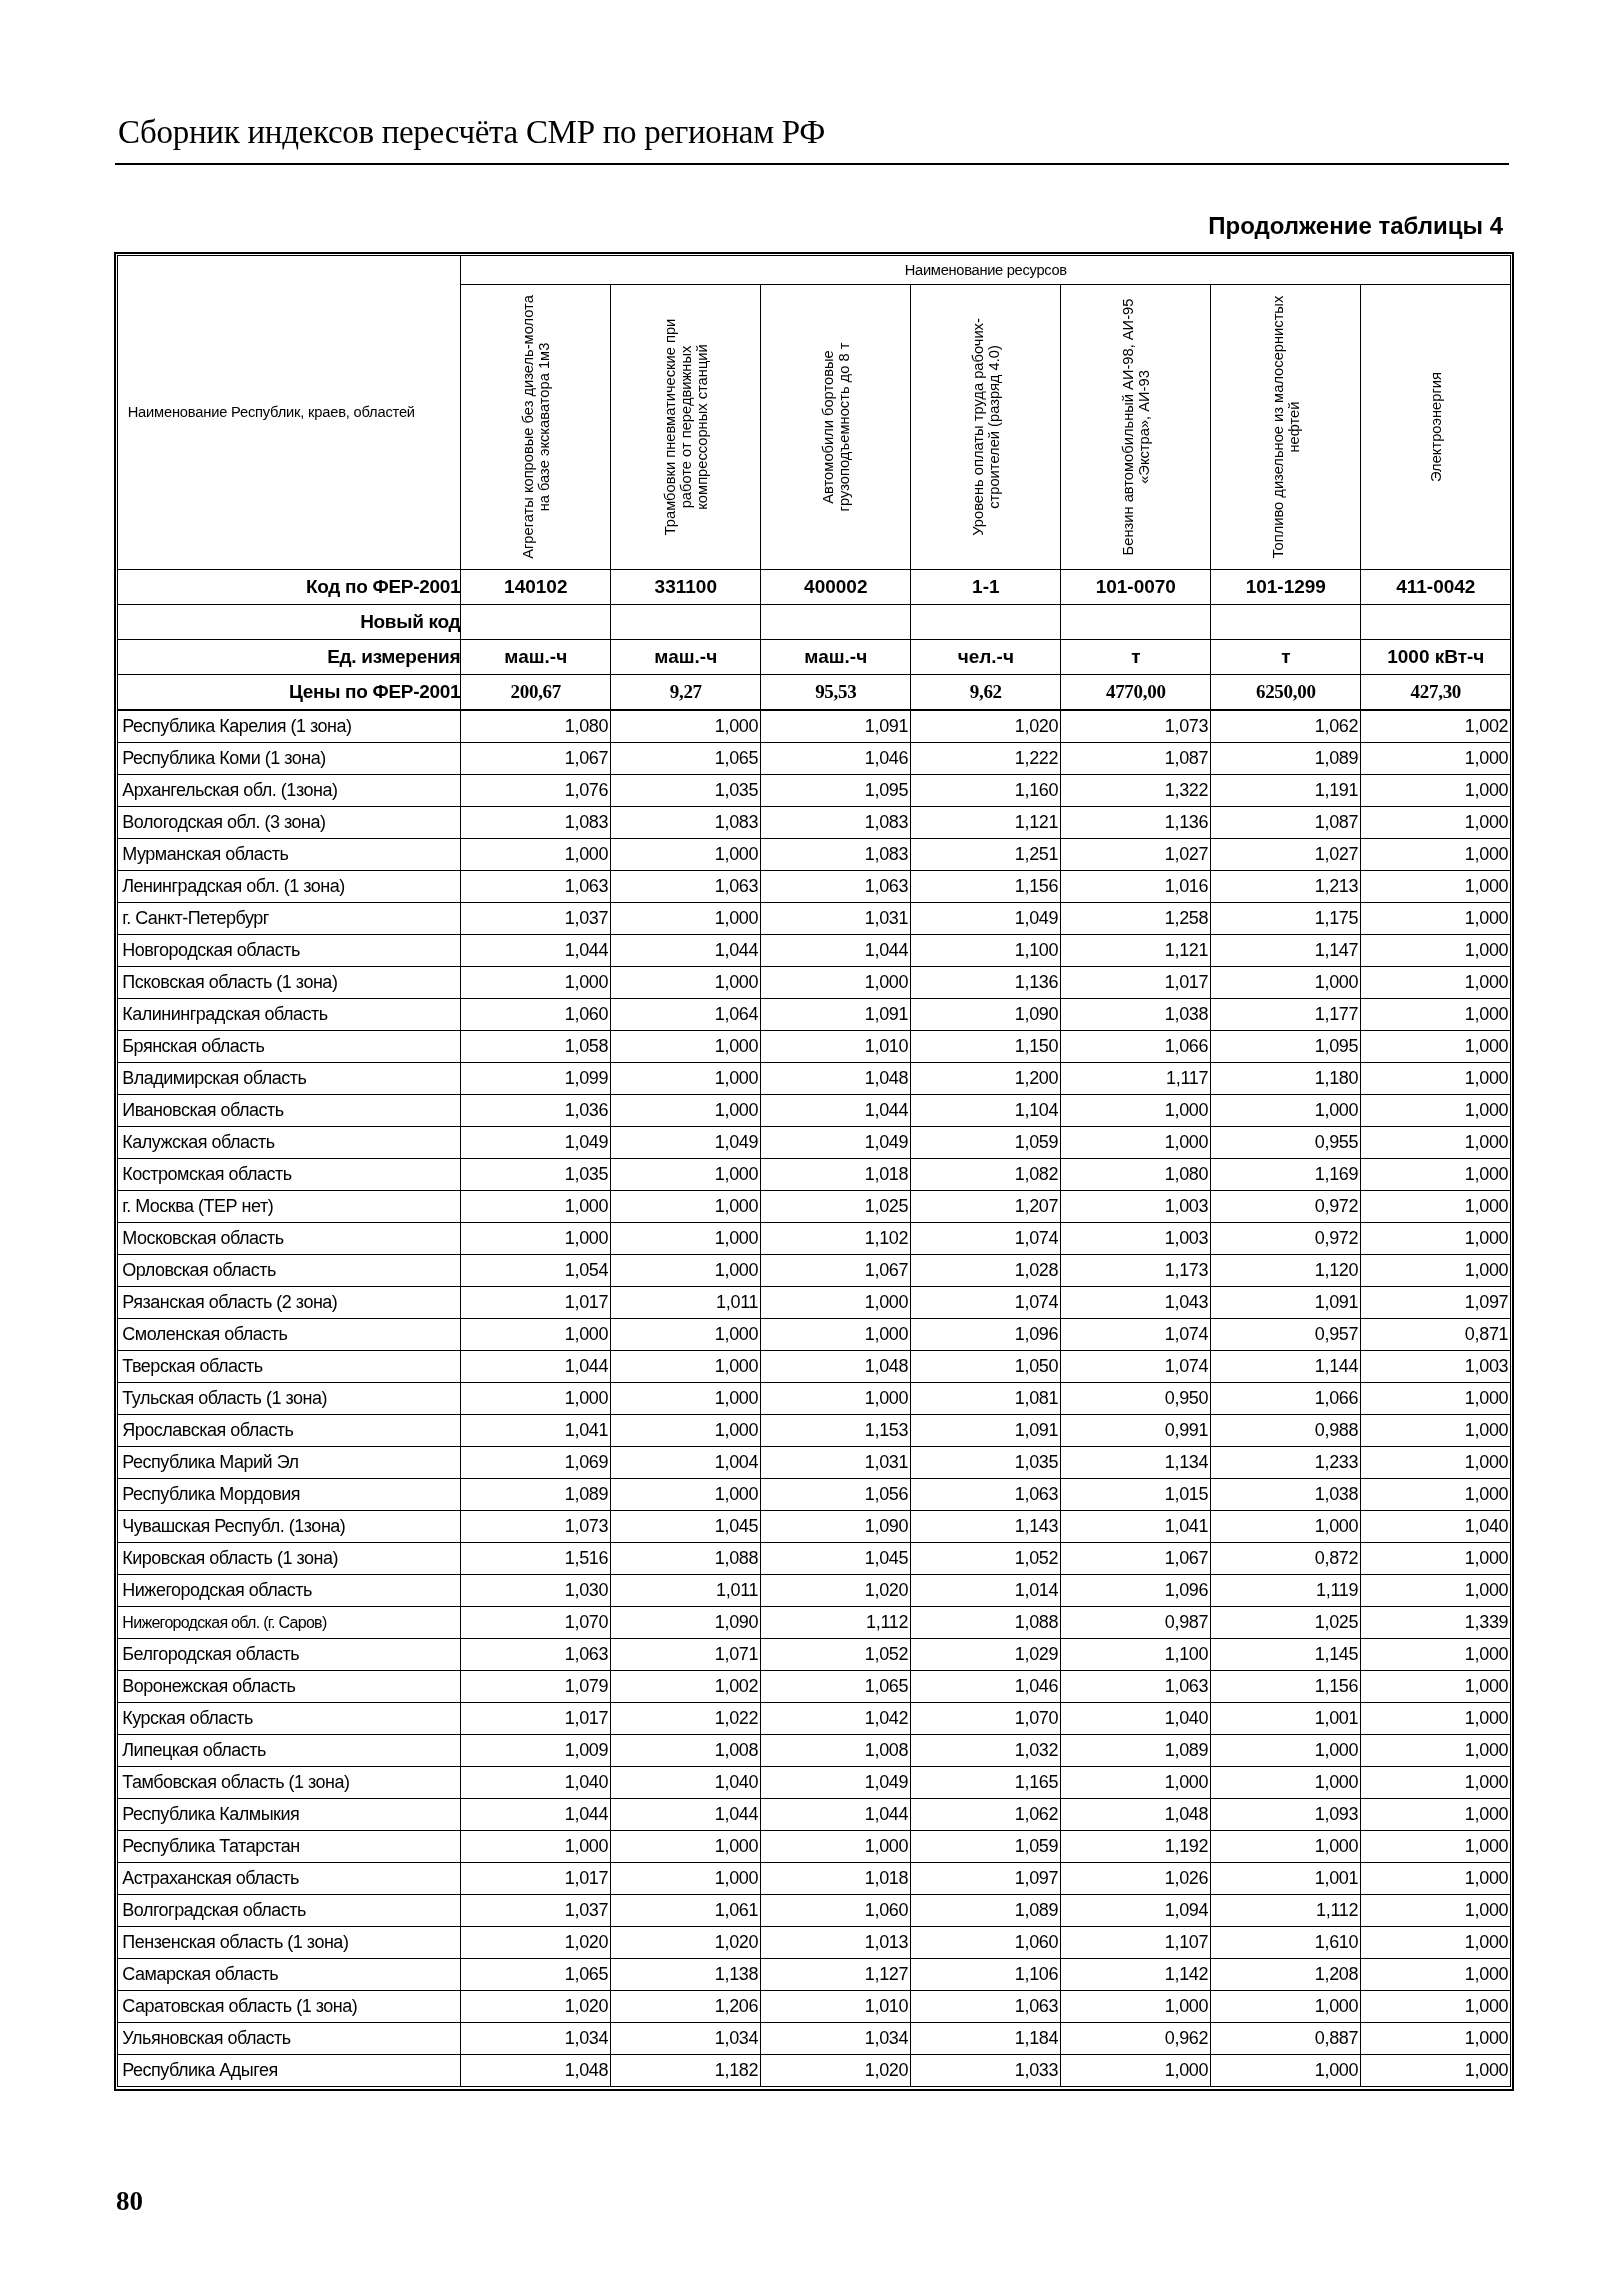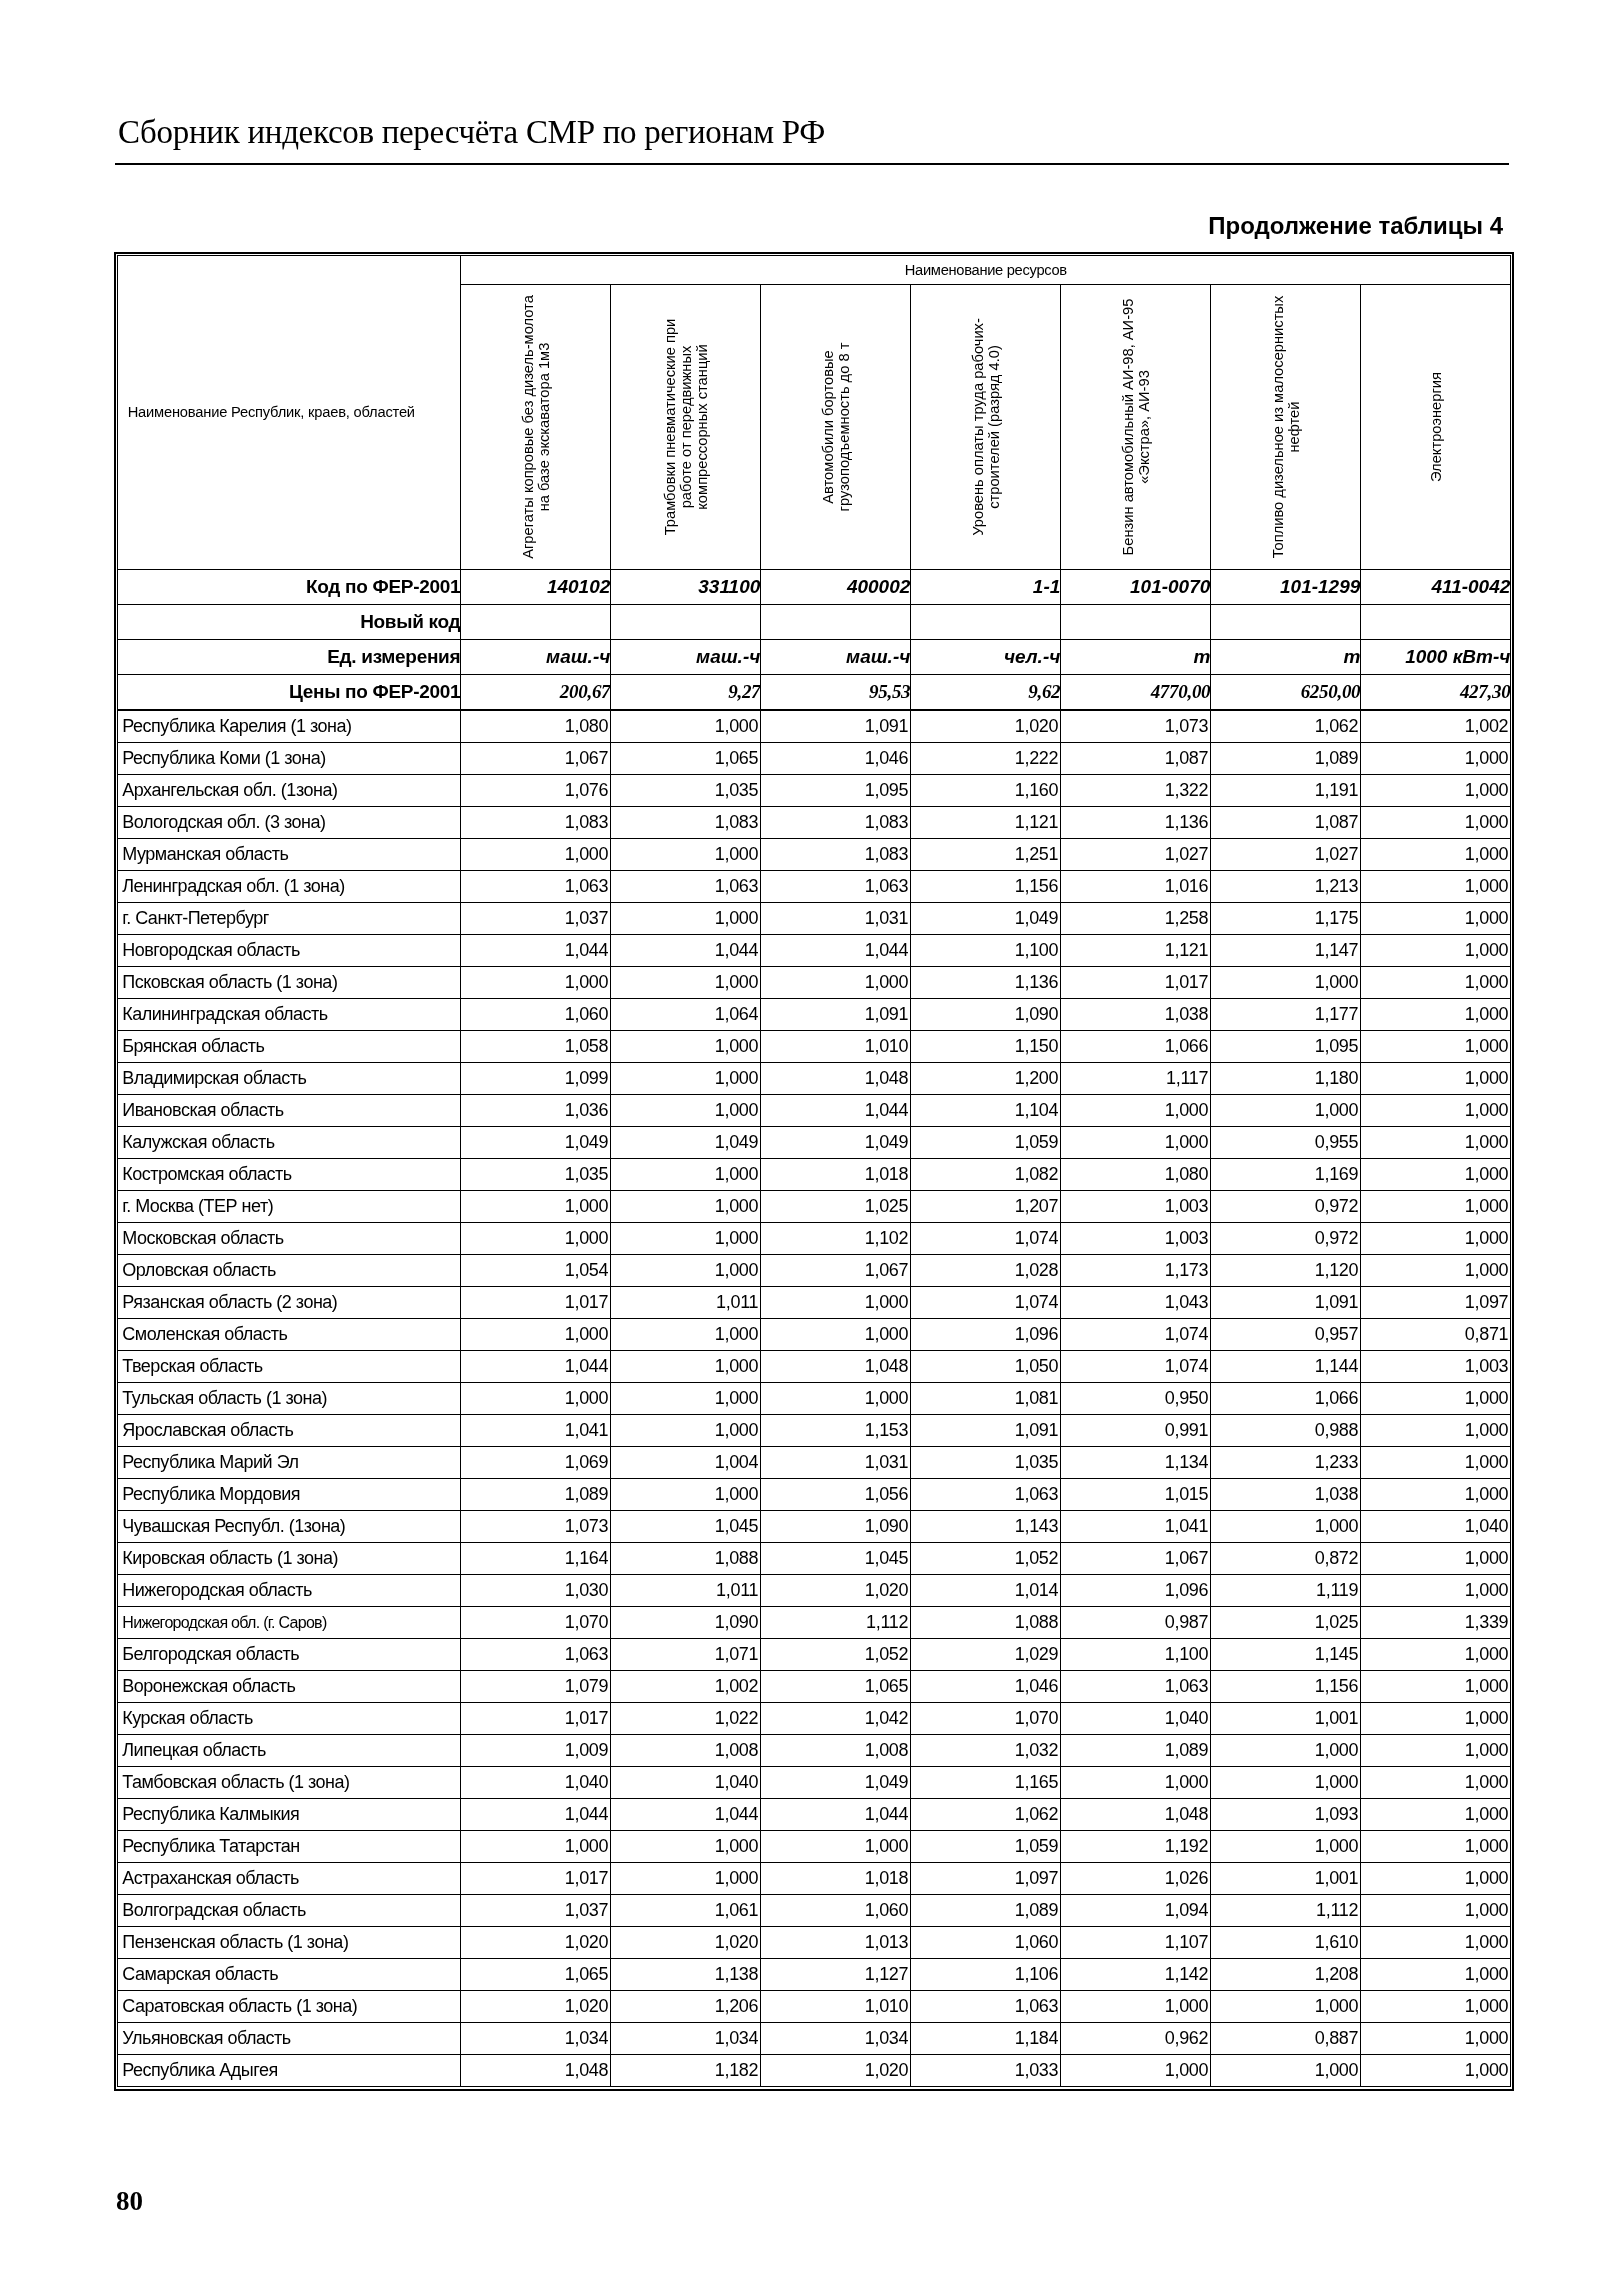--- a/index.html
+++ b/index.html
@@ -42,21 +42,21 @@
   }
   .hdr-rot { height: 284px; position: relative; font-weight: normal; }
   .rot {
     position: absolute; left: 50%; top: 50%;
     width: 268px; transform: translate(-50%, -50%) rotate(-90deg);
     text-align: center; font-size: 14.7px; line-height: 16px;
   }
 
   tr.meta td { height: 34px; font-size: 19px; font-weight: bold; }
   tr.meta td.lbl { padding-left: 4px; text-align: right; letter-spacing: -0.3px; }
-  tr.meta td.v { text-align: right; font-style: italic; }
+  tr.meta td.v { text-align: center; }
   tr.meta.code td.v { font-weight: bold; }
   tr.meta.unit td.v { font-weight: bold; }
   tr.meta.price td.v {
     font-family: "Liberation Serif", "DejaVu Serif", serif; font-weight: bold; font-size: 19px;
     letter-spacing: -0.3px;
     margin-top: 12px;
   }
   tr.meta.price td { border-bottom: 2.7px double #000; }
 
   tr.data td { height: 31px; font-size: 18px; line-height: 31px; }
@@ -413,21 +413,21 @@
           <td class="v">1,073</td>
           <td class="v">1,045</td>
           <td class="v">1,090</td>
           <td class="v">1,143</td>
           <td class="v">1,041</td>
           <td class="v">1,000</td>
           <td class="v">1,040</td>
         </tr>
         <tr class="data">
           <td class="lbl">Кировская область (1 зона)</td>
-          <td class="v">1,164</td>
+          <td class="v">1,516</td>
           <td class="v">1,088</td>
           <td class="v">1,045</td>
           <td class="v">1,052</td>
           <td class="v">1,067</td>
           <td class="v">0,872</td>
           <td class="v">1,000</td>
         </tr>
         <tr class="data">
           <td class="lbl">Нижегородская область</td>
           <td class="v">1,030</td>

